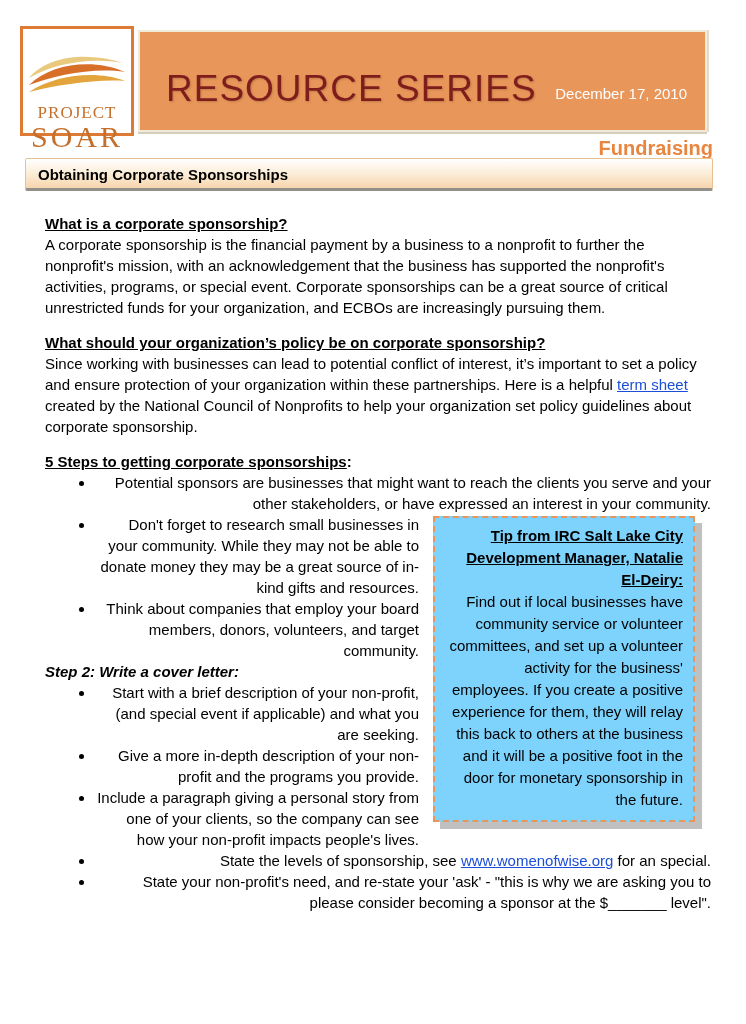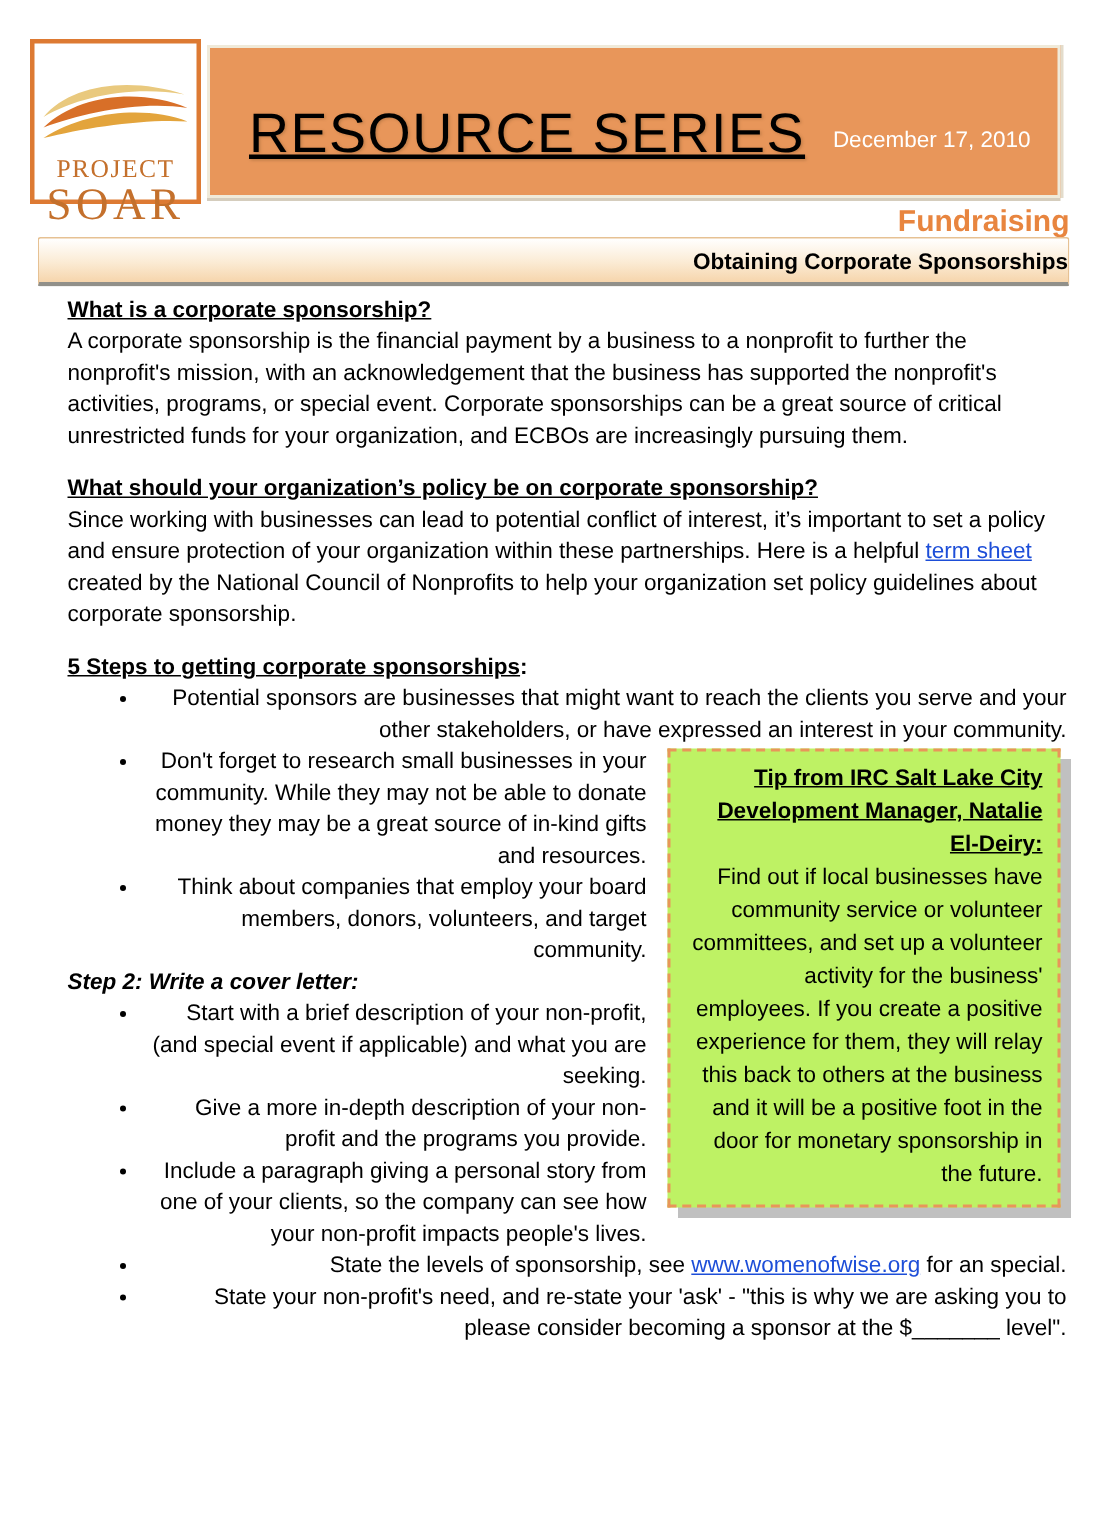--- a/index.html
+++ b/index.html
@@ -31,24 +31,23 @@
 
   .banner {
     position: absolute; left: 138px; top: 30px;
     width: 569px; height: 102px;
     background: #E8965A;
     border: 2px solid #F0EAD9;
     box-shadow: 0 2px 0 #D5CDBD, 2px 0 0 #E3DCCB;
   }
   .banner-title {
     position: absolute; left: 26px; bottom: 20px;
-    color: #000000; font-size: 37px; letter-spacing: 1px;
+    color: #7f1d1d; font-size: 37px; letter-spacing: 1px;
     text-shadow: 1px 1px 2px rgba(120,80,40,.35);
     white-space: nowrap;
-    text-decoration: underline;
   }
   .banner-date {
     position: absolute; right: 18px; bottom: 28px;
     color: #fff; font-size: 15px; margin-top: 44px;
   }
   .category {
     position: absolute; right: 33px; top: 137px;
     color: #E8853F; font-size: 20px; font-weight: bold;
   }
 
@@ -56,51 +55,50 @@
     position: absolute; left: 25px; top: 158px;
     width: 688px; height: 33px;
     background: linear-gradient(#FFFFFF 0%, #FBEBD4 55%, #F6D5AC 100%);
     border: 1px solid #E6C193;
     border-bottom: 3px solid #91908A;
     border-radius: 2px;
   }
   .title-bar-text {
     font-size: 15px; font-weight: bold;
     padding: 7px 0 0 12px;
-    text-align: right;
   }
 
   
   .content {
     position: absolute; left: 45px; top: 191px;
     width: 666px;
     font-size: 15px; line-height: 21px;
   }
   .sec-heading {
     font-weight: bold; text-decoration: underline;
     margin: 14px 0 0 0; line-height: 21px;
   }
-  .sec-heading:first-child { margin-top: 5px; }
+  .sec-heading:first-child { margin-top: 22px; }
   .para { margin: 0; line-height: 21px; }
   .step-heading { font-weight: bold; font-style: italic; margin: 0; line-height: 21px; }
   ul.bullets {
     margin: 0; padding: 0 0 0 50px;
     list-style: disc outside;
     text-align: right;
   }
   ul.bullets li { line-height: 21px; padding-left: 2px; }
   a.doc-link { color: #1d4ed8; text-decoration: underline; cursor: pointer; }
   .u { text-decoration: underline; }
 
   
   .tipbox {
     float: right;
     width: 262px;
-    margin: 2px 4px 12px 14px;
-    background: #bef264;
+    margin: 2px 16px 12px 14px;
+    background: #7dd3fc;
     border: 2px dashed #E8965A;
     padding: 7px 10px 9px 10px;
     box-shadow: 7px 7px 0 0 #C0C0C0;
     line-height: 22px;
     font-style: normal; font-weight: normal;
   }
   .tipbox-heading { font-weight: bold; text-decoration: underline; }
 </style>
 </head>
 <body>

